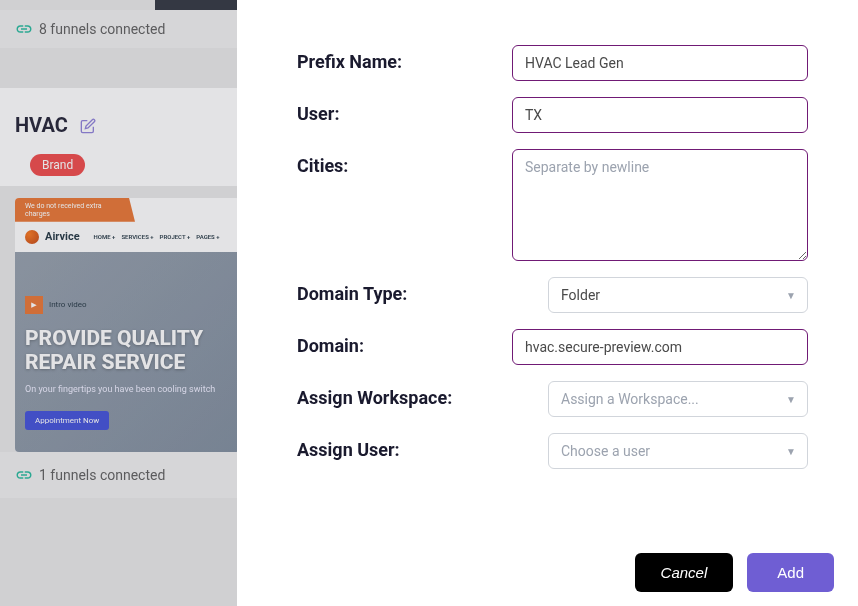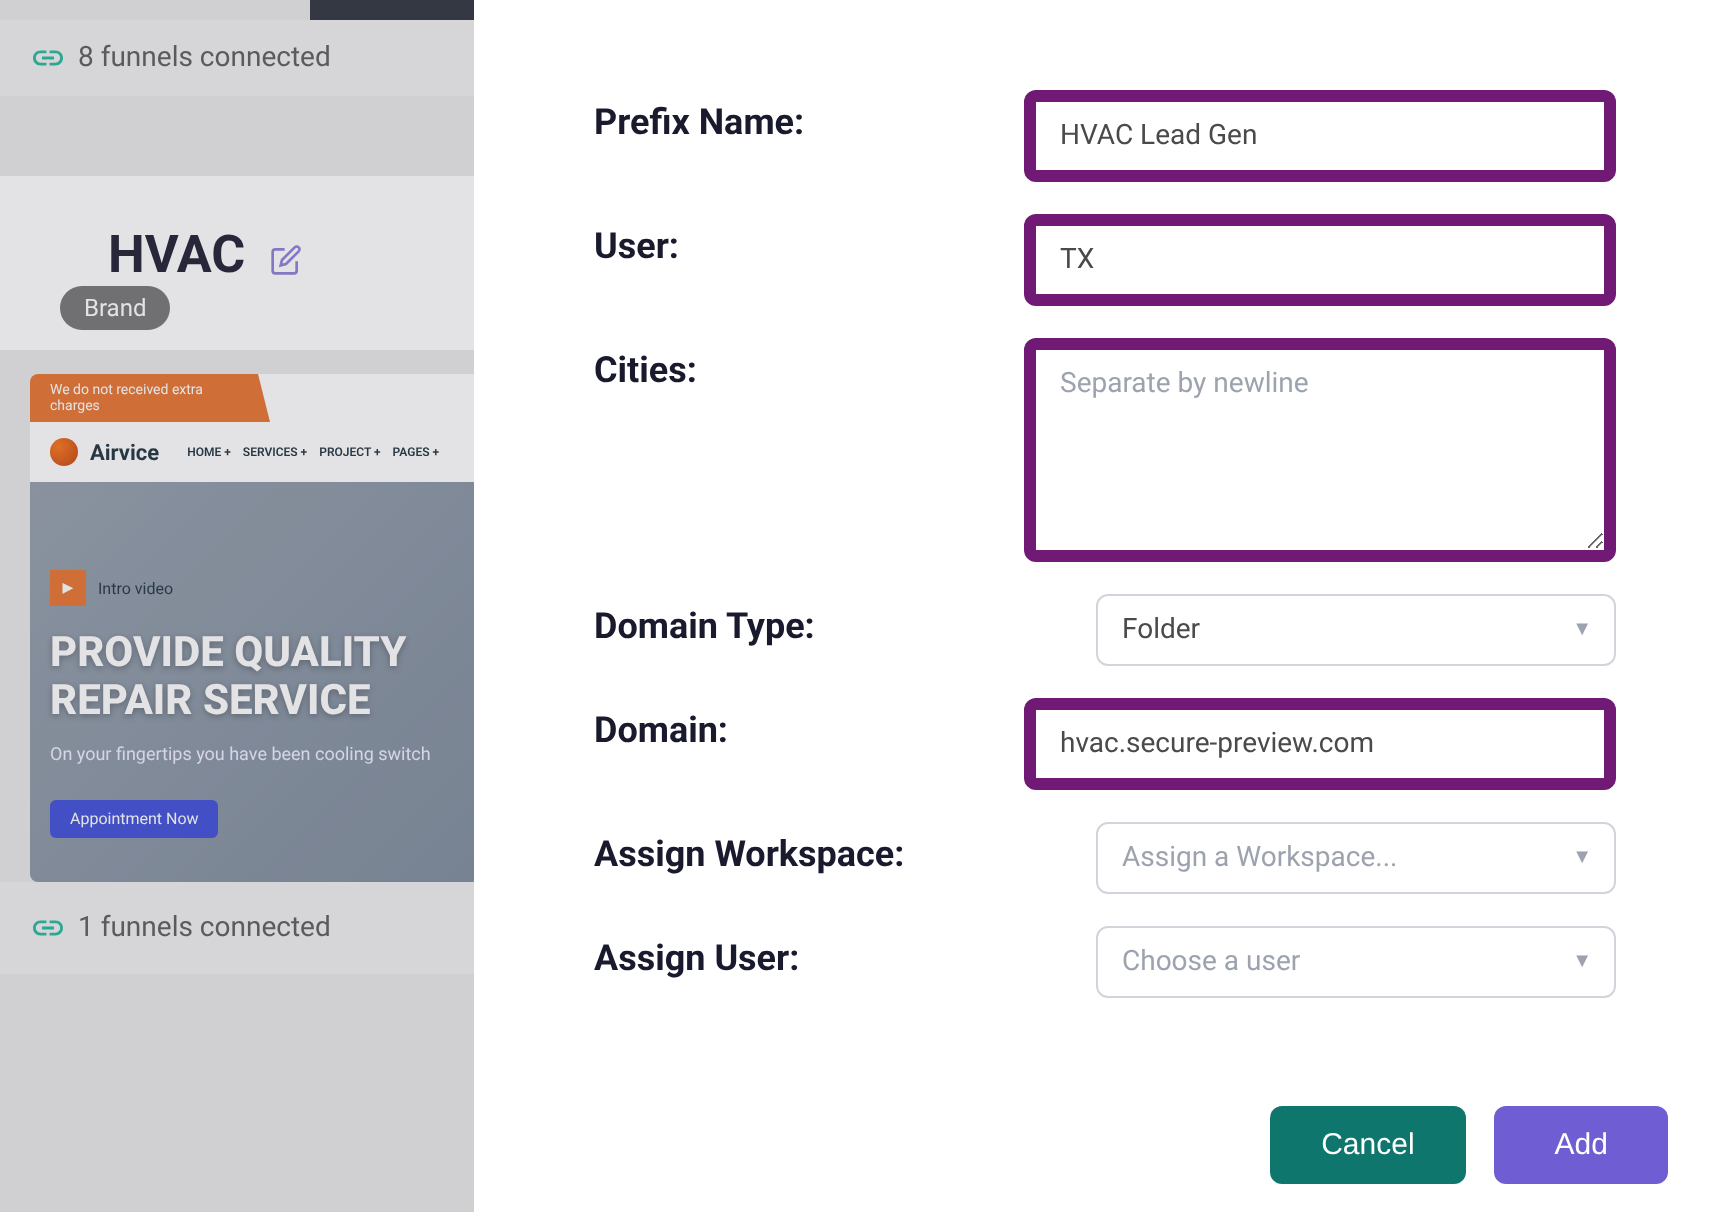--- a/index.html
+++ b/index.html
@@ -34,41 +34,40 @@
       width: 18px;
       height: 18px;
       margin-right: 6px;
       color: #1fb89a;
     }
     .hvac-header {
       padding: 25px 15px 10px;
       background: #ffffff;
     }
     .hvac-title {
-      font-size: 26px;
+      font-size: 20px;
       font-weight: 700;
       color: #1a1a2e;
       display: inline-block;
       margin-right: 8px;
-      margin-left: 39px;
     }
     .edit-icon {
       color: #8b7dd8;
       display: inline-block;
       vertical-align: middle;
     }
     .brand-badge {
       display: inline-block;
-      background: #737373;
+      background: #ef4444;
       color: #fff;
       font-size: 12px;
       padding: 4px 12px;
       border-radius: 12px;
       margin-left: 15px;
-      margin-top: 0;
+      margin-top: 16px;
       text-align: right;
     }
     .template-preview {
       margin: 12px 15px 0;
       background: #fff;
       border-radius: 4px;
       overflow: hidden;
       width: 225px;
     }
     .orange-banner {
@@ -183,21 +182,21 @@
     }
     .form-label {
       width: 215px;
       font-size: 18px;
       font-weight: 700;
       color: #1a1a2e;
       padding-top: 6px;
     }
     .form-control {
       flex: 1;
-      border: 6px solid #701a75;
+      border: 1px solid #701a75;
       border-radius: 6px;
       padding: 9px 12px;
       font-size: 14px;
       color: #4a4a4a;
       background: #fff;
       font-family: inherit;
     }
     .form-control::placeholder { color: #9ca3af; }
     textarea.form-control {
       height: 112px;
@@ -234,21 +233,21 @@
       gap: 14px;
     }
     .btn {
       border: none;
       border-radius: 6px;
       padding: 11px 26px;
       font-size: 15px;
       cursor: pointer;
       color: #fff;
     }
-    .btn-cancel { background: #0f766e; }
+    .btn-cancel { background: #000000; font-style: italic; }
     .btn-add { background: #6f5ed3; padding: 11px 30px; }
     .side-strip {
       position: absolute;
       right: 0;
       top: 210px;
       width: 18px;
       height: 70px;
       background: #d8d8d8;
     }
     .overlay-dim {

